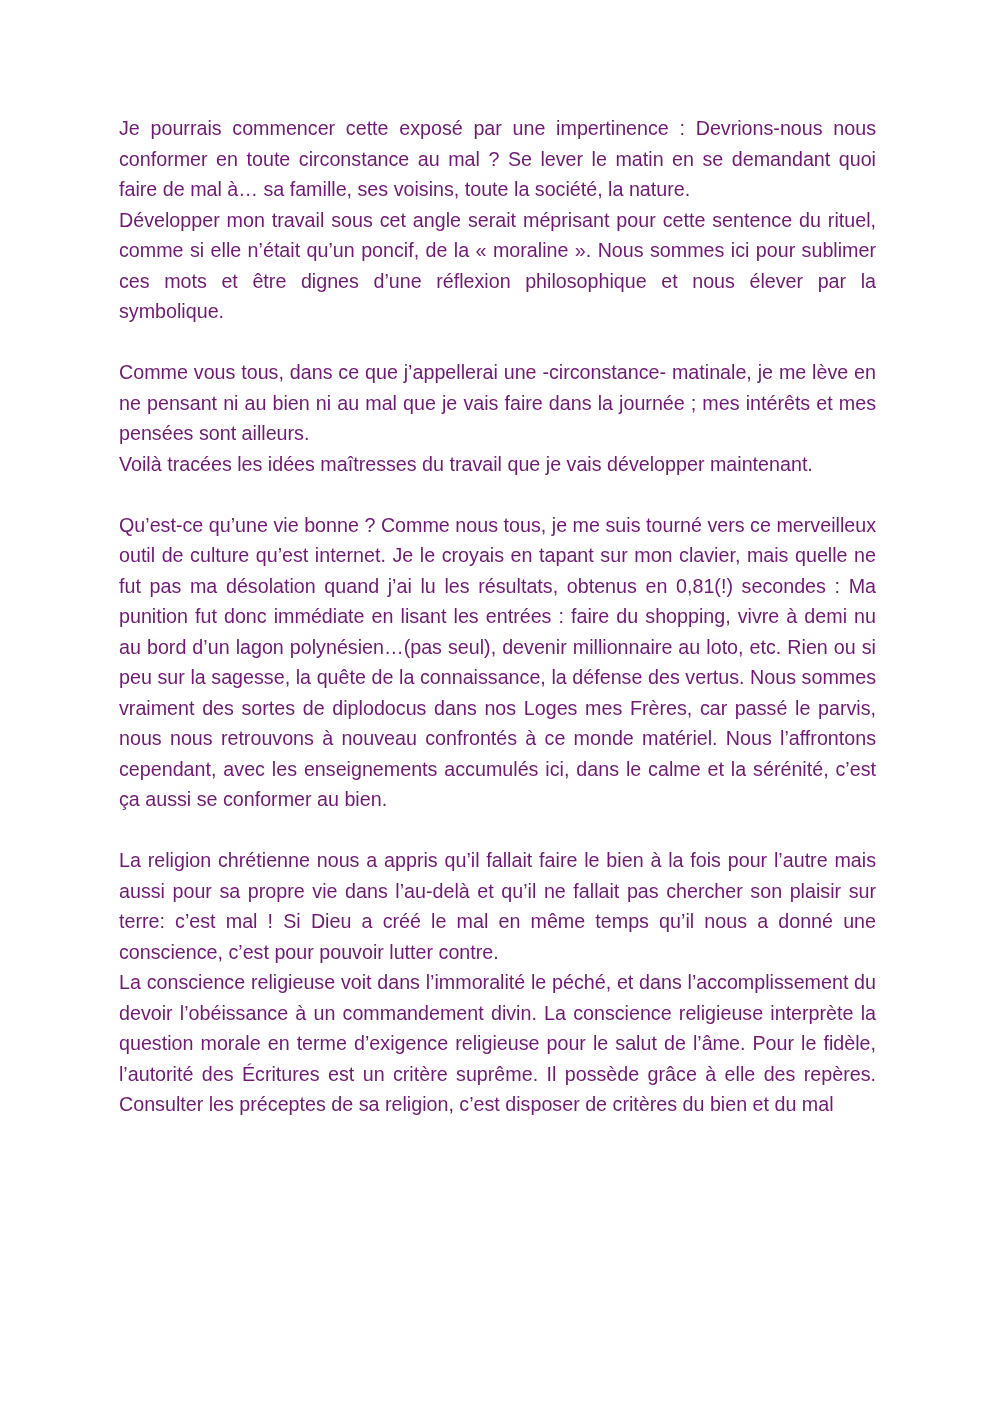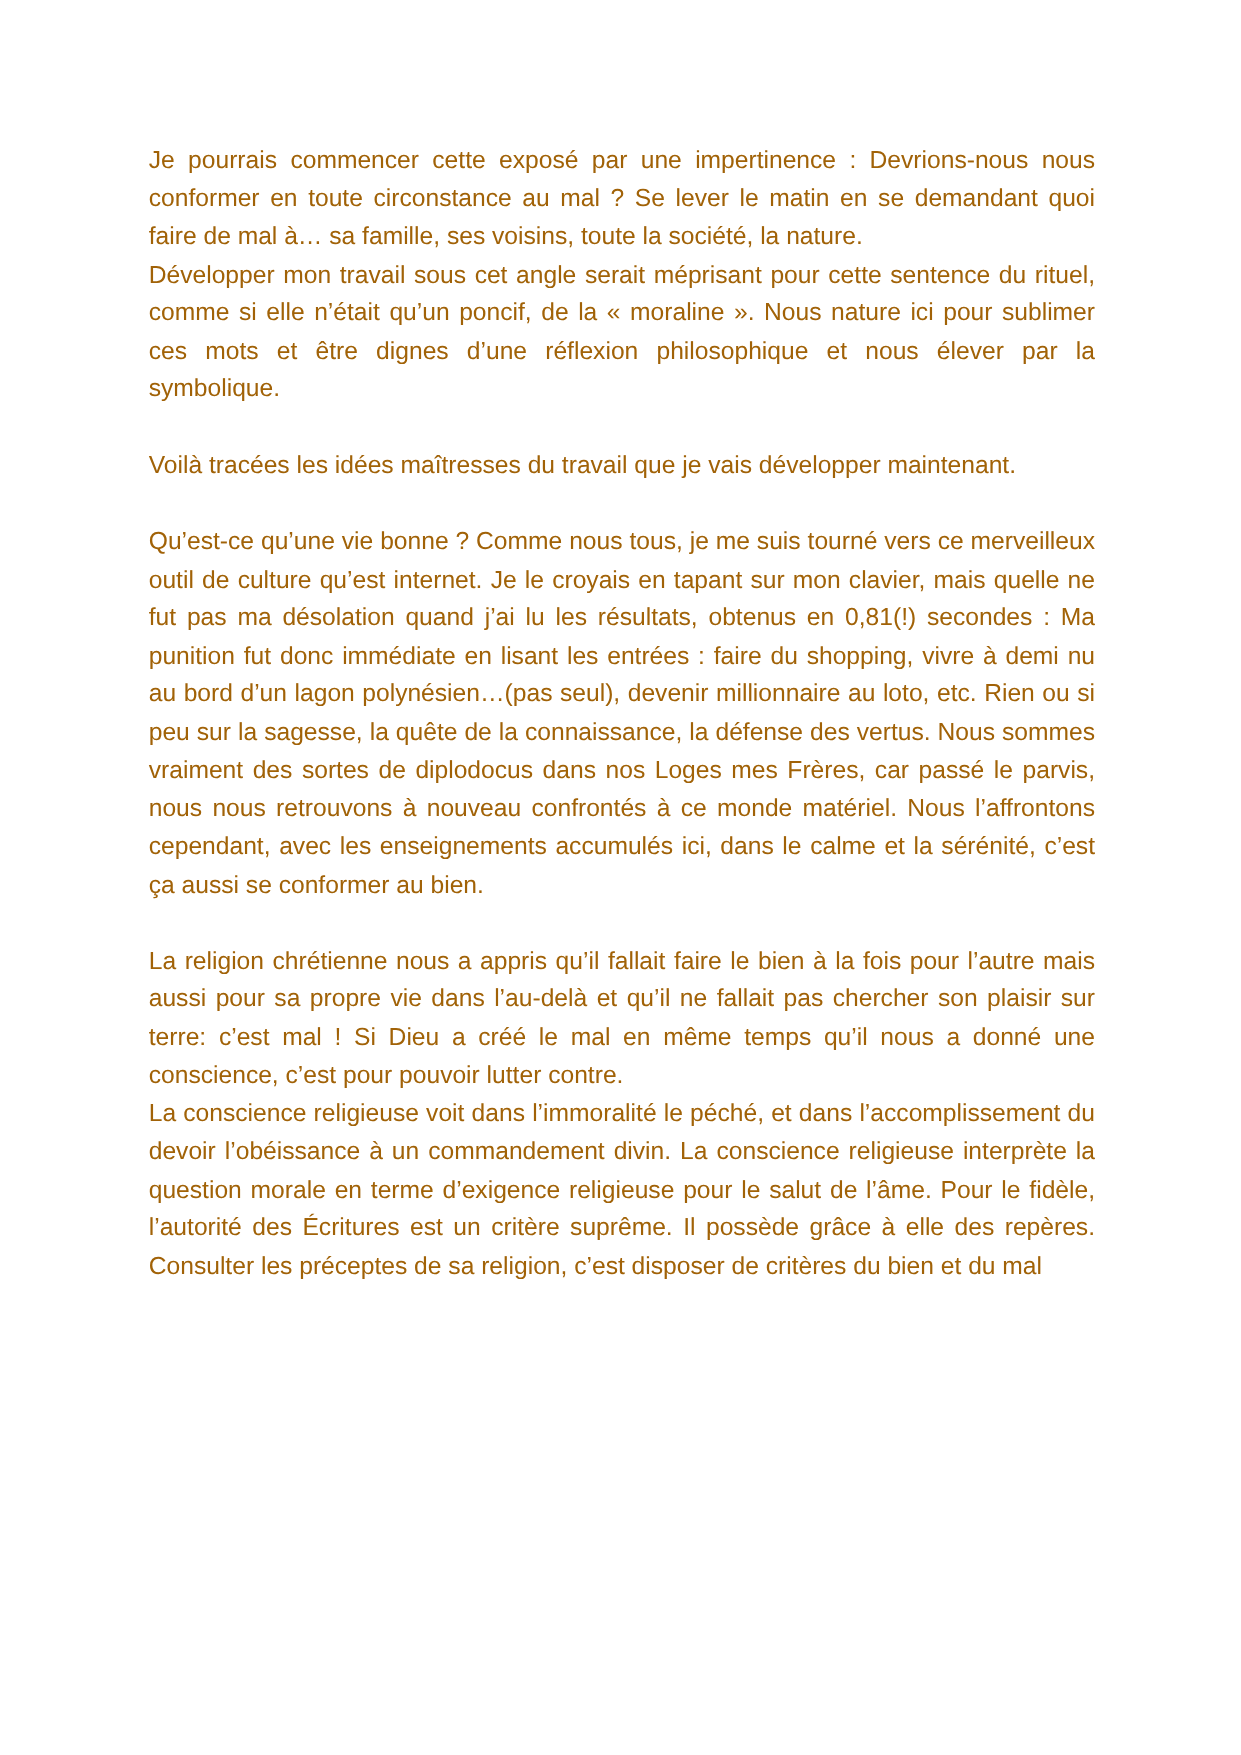--- a/index.html
+++ b/index.html
@@ -46,27 +46,28 @@
     word-spacing: 0px;
     letter-spacing: 0px;
   }
   p.para:last-child {
     text-align: justify;
   }
 </style>
 </head>
 <body>
 
-<div class="page" style="background: rgb(255, 255, 255); color: #a16207;">
+<div class="page" style="background: rgb(255, 255, 255); color: #701a75;">
   <div class="doc-body" id="doc-body">
       <div class="block">
         <p class="para">Je pourrais commencer cette exposé par une impertinence : Devrions-nous nous conformer en toute circonstance au mal ? Se lever le matin en se demandant quoi faire de mal à… sa famille, ses voisins, toute la société, la nature.</p>
-        <p class="para">Développer mon travail sous cet angle serait méprisant pour cette sentence du rituel, comme si elle n’était qu’un poncif, de la « moraline ». Nous nature ici pour sublimer ces mots et être dignes d’une réflexion philosophique et nous élever par la symbolique.</p>
+        <p class="para">Développer mon travail sous cet angle serait méprisant pour cette sentence du rituel, comme si elle n’était qu’un poncif, de la « moraline ». Nous sommes ici pour sublimer ces mots et être dignes d’une réflexion philosophique et nous élever par la symbolique.</p>
       </div>
       <div class="block">
+        <p class="para">Comme vous tous, dans ce que j’appellerai une -circonstance- matinale, je me lève en ne pensant ni au bien ni au mal que je vais faire dans la journée ; mes intérêts et mes pensées sont ailleurs.</p>
         <p class="para">Voilà tracées les idées maîtresses du travail que je vais développer maintenant.</p>
       </div>
       <div class="block">
         <p class="para">Qu’est-ce qu’une vie bonne ? Comme nous tous, je me suis tourné vers ce merveilleux outil de culture qu’est internet. Je le croyais en tapant sur mon clavier, mais quelle ne fut pas ma désolation quand j’ai lu les résultats, obtenus en 0,81(!) secondes : Ma punition fut donc immédiate en lisant les entrées : faire du shopping, vivre à demi nu au bord d’un lagon polynésien…(pas seul), devenir millionnaire au loto, etc. Rien ou si peu sur la sagesse, la quête de la connaissance, la défense des vertus. Nous sommes vraiment des sortes de diplodocus dans nos Loges mes Frères, car passé le parvis, nous nous retrouvons à nouveau confrontés à ce monde matériel. Nous l’affrontons cependant, avec les enseignements accumulés ici, dans le calme et la sérénité, c’est ça aussi se conformer au bien.</p>
       </div>
       <div class="block">
         <p class="para">La religion chrétienne nous a appris qu’il fallait faire le bien à la fois pour l’autre mais aussi pour sa propre vie dans l’au-delà et qu’il ne fallait pas chercher son plaisir sur terre: c’est mal ! Si Dieu a créé le mal en même temps qu’il nous a donné une conscience, c’est pour pouvoir lutter contre.</p>
         <p class="para">La conscience religieuse voit dans l’immoralité le péché, et dans l’accomplissement du devoir l’obéissance à un commandement divin. La conscience religieuse interprète la question morale en terme d’exigence religieuse pour le salut de l’âme. Pour le fidèle, l’autorité des Écritures est un critère suprême. Il possède grâce à elle des repères. Consulter les préceptes de sa religion, c’est disposer de critères du bien et du mal</p>
       </div>
     </div>

